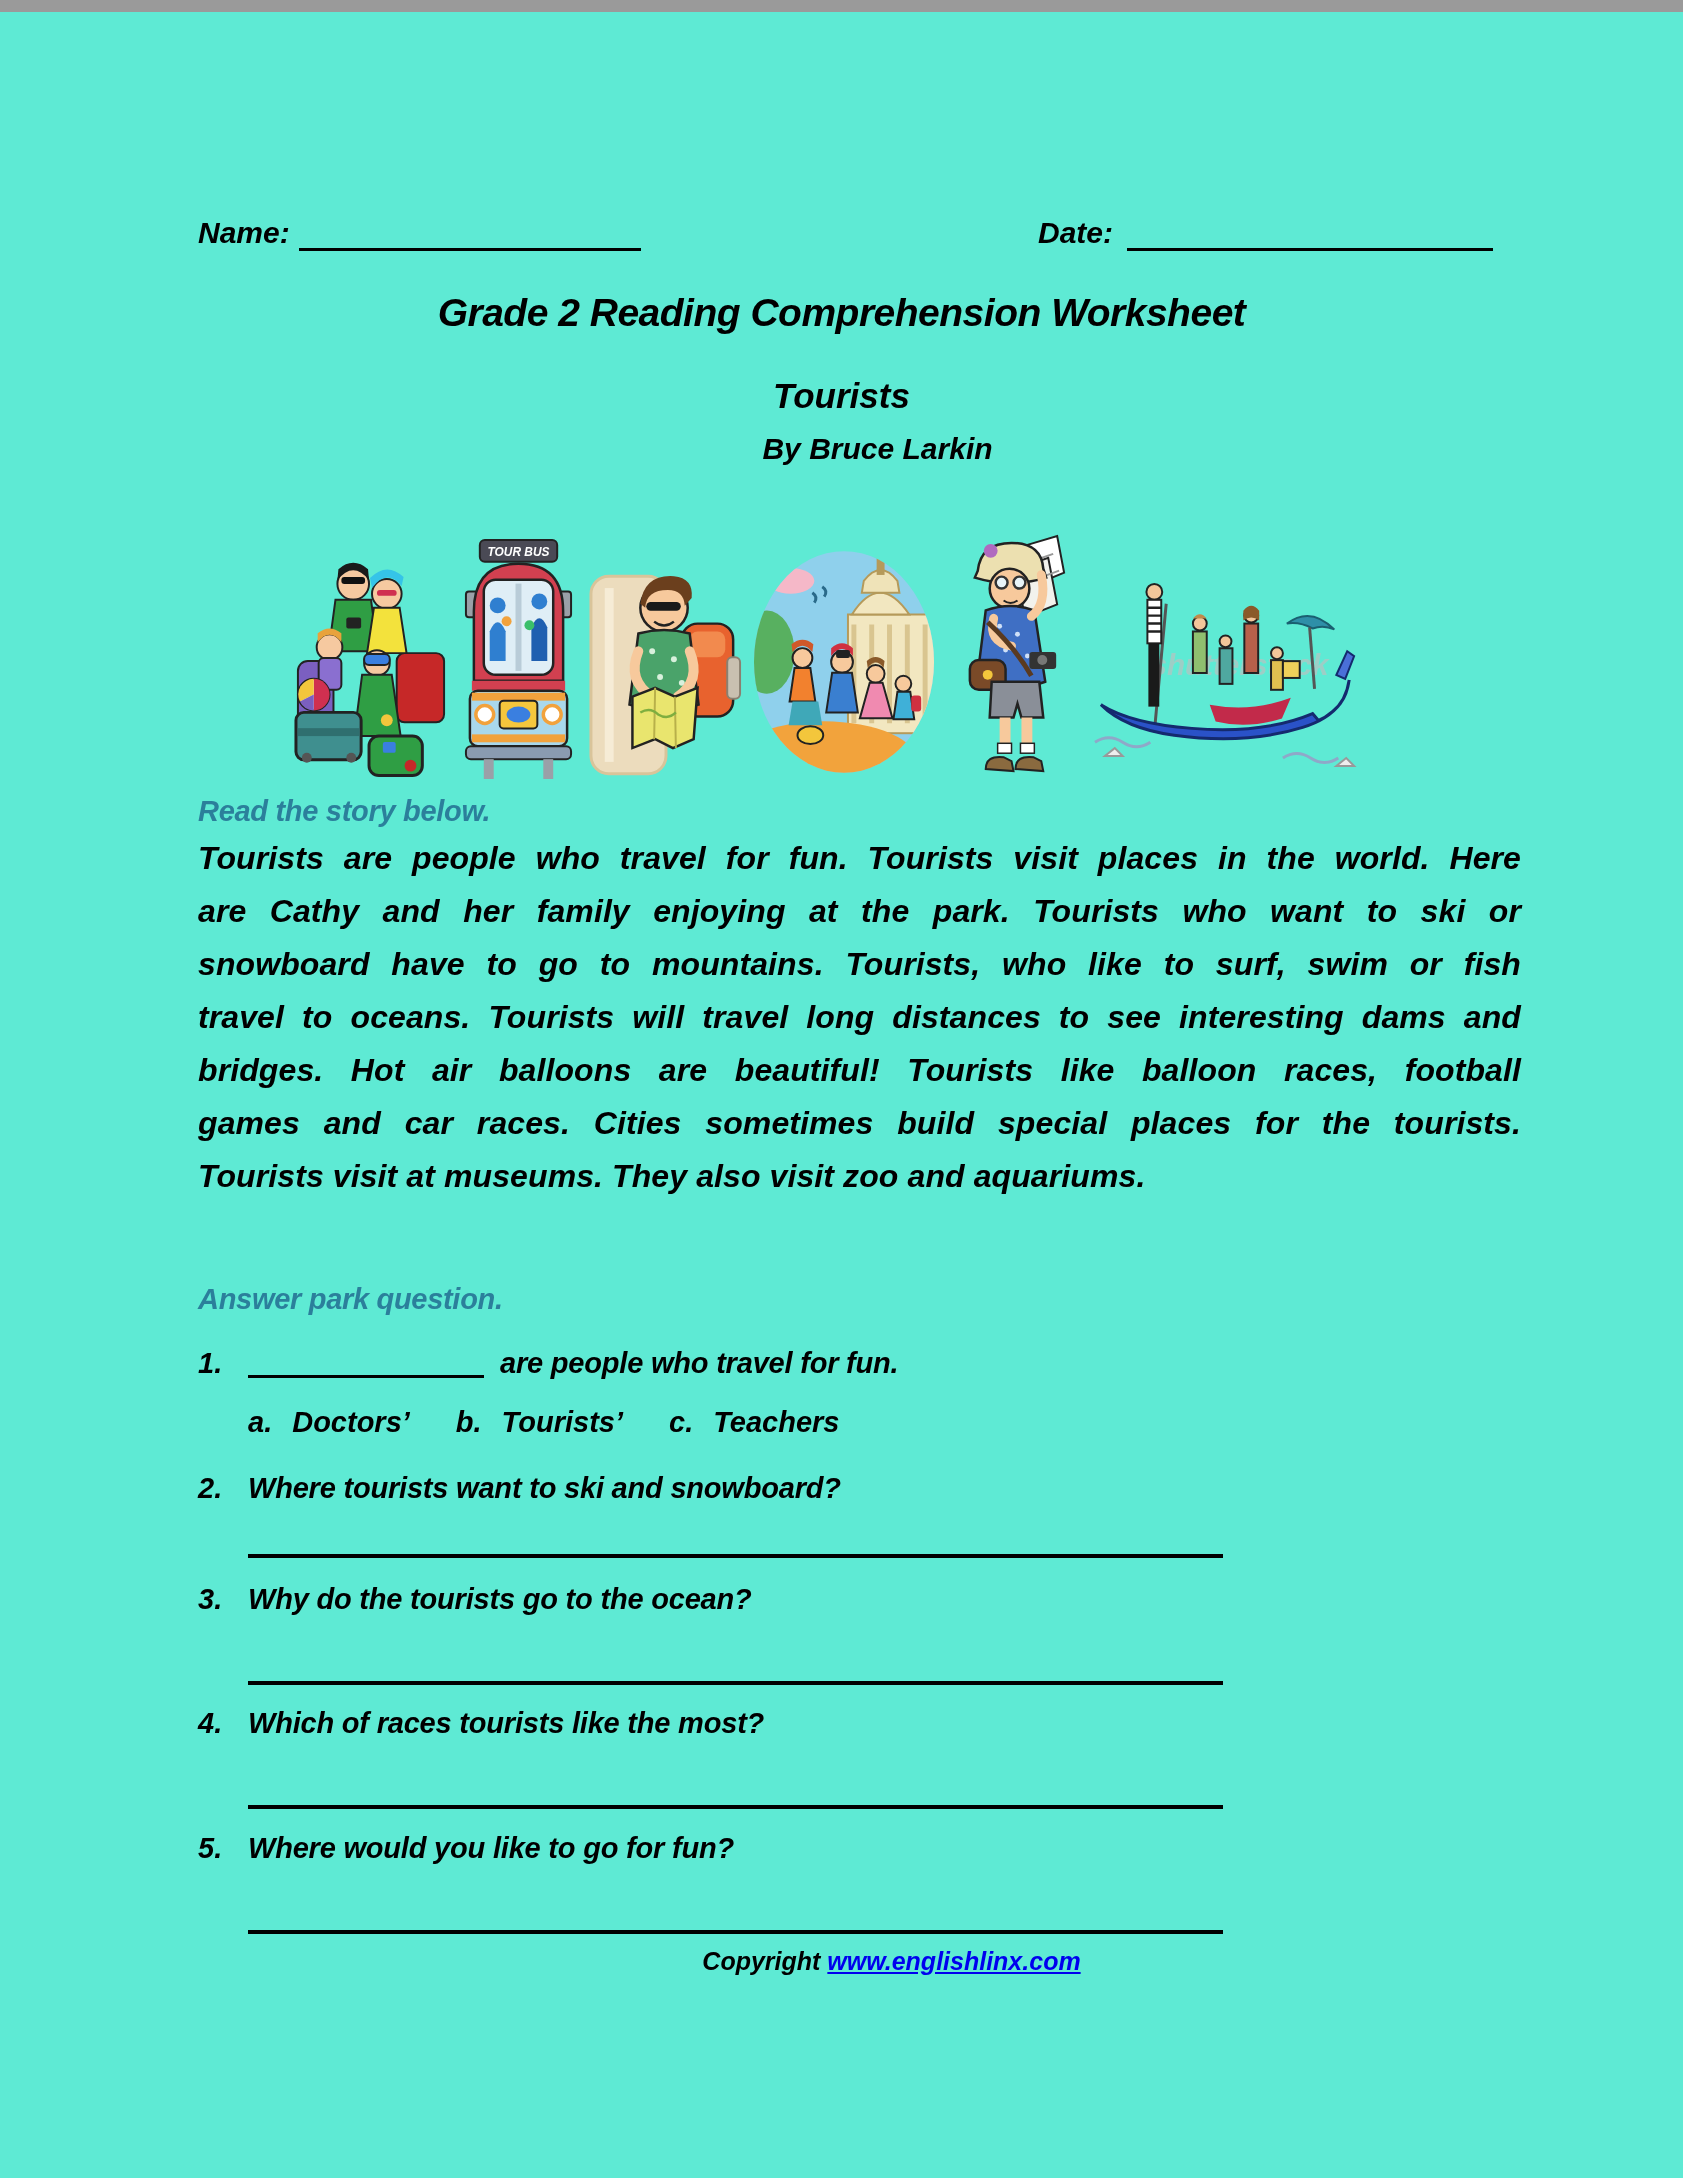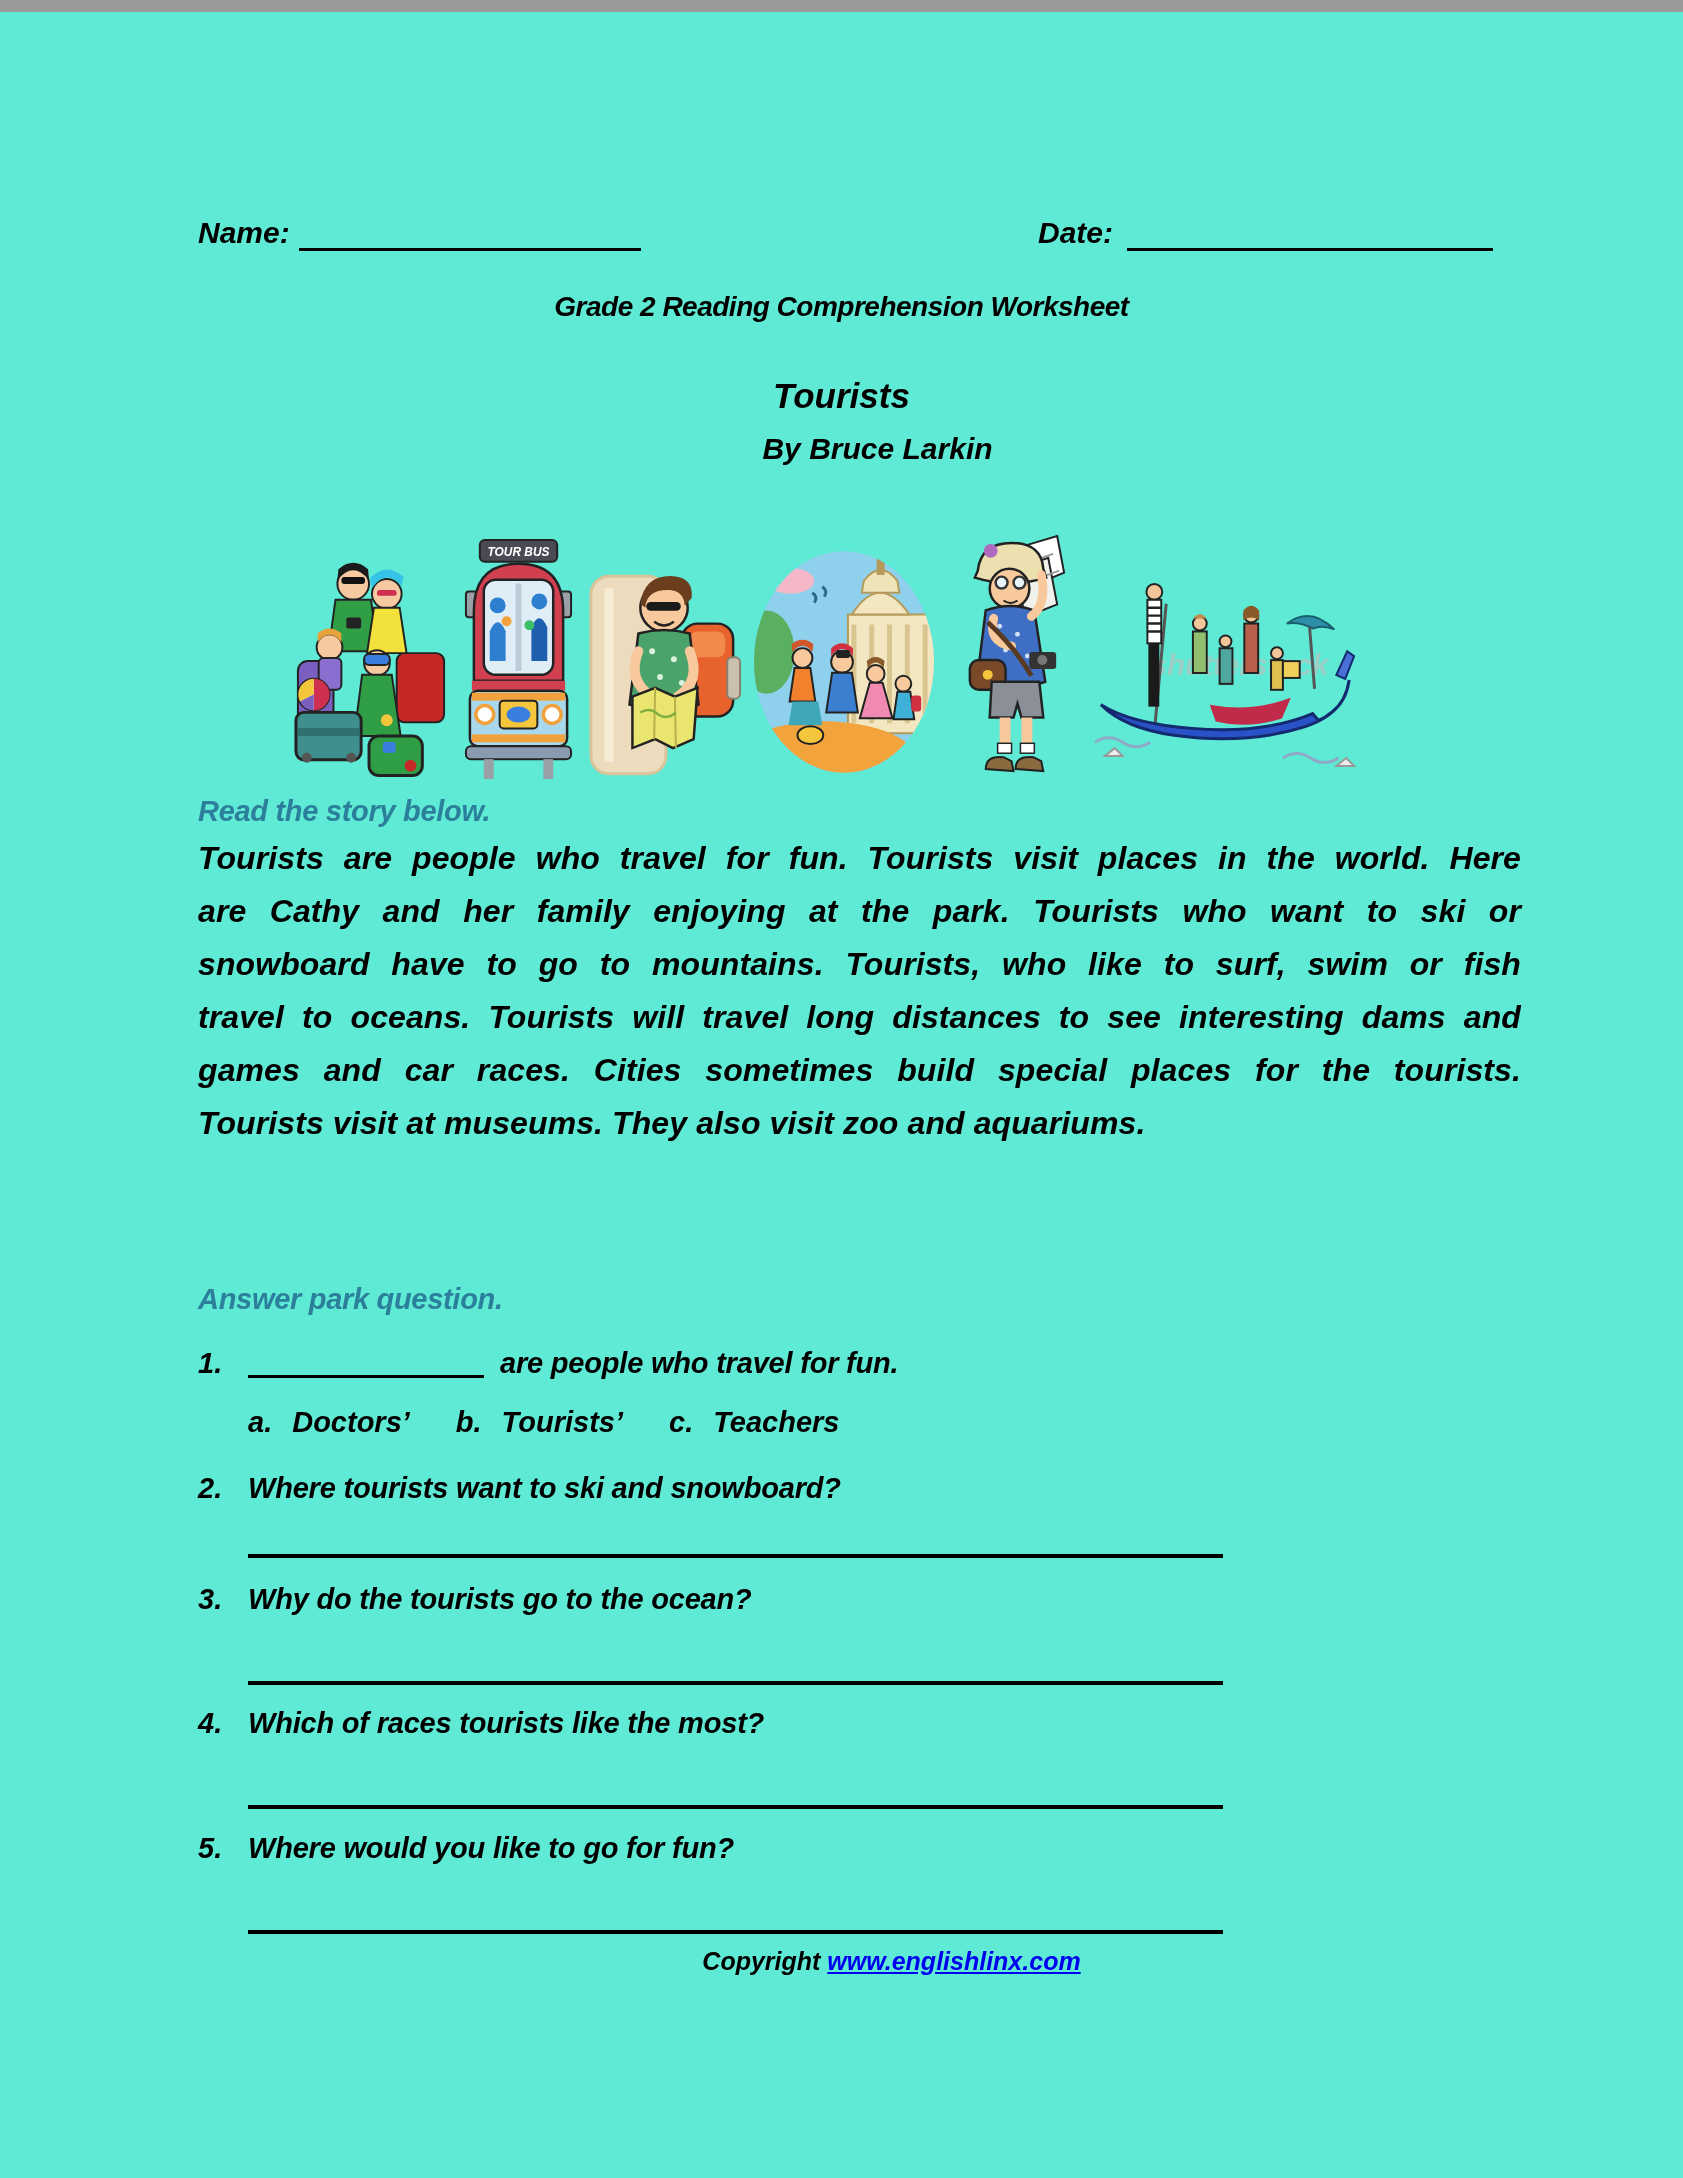--- a/index.html
+++ b/index.html
@@ -5,21 +5,21 @@
   html,body{margin:0;padding:0;background:#9a9a9a;}
   #page{
     position:relative;width:1683px;height:2178px;background:#5eead4;
     font-family:"Liberation Sans","DejaVu Sans",sans-serif;
     font-weight:700;color:#000;overflow:hidden;margin:12px auto;font-style:italic;
   }
   .abs{position:absolute;}
   .header-label{font-size:30px;}
   .write-line{position:absolute;border-top:3px solid #000;height:0;}
   .center-text{position:absolute;left:0;width:1683px;text-align:center;}
-  .main-title{font-size:28px;letter-spacing:-0.5px;}
+  .main-title{font-size:39px;letter-spacing:-0.5px;}
   .story-title{font-size:35px;}
   .byline{font-size:30px;}
   .section-heading{font-size:29px;color:var(--teal,#2B7F9B);letter-spacing:-0.3px;}
   .story-para{position:absolute;left:198px;top:820px;width:1323px;}
   .story-line{
     font-size:32px;height:53px;line-height:53px;
     text-align:justify;text-align-last:justify;letter-spacing:0.1px;white-space:normal;
   }
   .story-line.last{text-align-last:left;}
   .q-number{position:absolute;left:198px;font-size:29px;}
@@ -243,20 +243,21 @@
       </svg>
     </span>
   </div>
 
   <div class="abs section-heading" style="left:198px;top:783px;">Read the story below.</div>
   <div class="story-para">
     <div class="story-line">Tourists are people who travel for fun. Tourists visit places in the world. Here</div>
     <div class="story-line">are Cathy and her family enjoying at the park. Tourists who want to ski or</div>
     <div class="story-line">snowboard have to go to mountains. Tourists, who like to surf, swim or fish</div>
     <div class="story-line">travel to oceans. Tourists will travel long distances to see interesting dams and</div>
+    <div class="story-line">bridges. Hot air balloons are beautiful! Tourists like balloon races, football</div>
     <div class="story-line">games and car races. Cities sometimes build special places for the tourists.</div>
     <div class="story-line last">Tourists visit at museums. They also visit zoo and aquariums.</div>
   </div>
 
   <div class="abs section-heading" style="left:198px;top:1271px;">Answer park question.</div>
 
   <div>
     <div class="q-number" style="top:1335px;">1.</div>
     <div class="q1-blank"></div>
     <div class="q-text" style="left:500px;top:1335px;">are people who travel for fun.</div>

